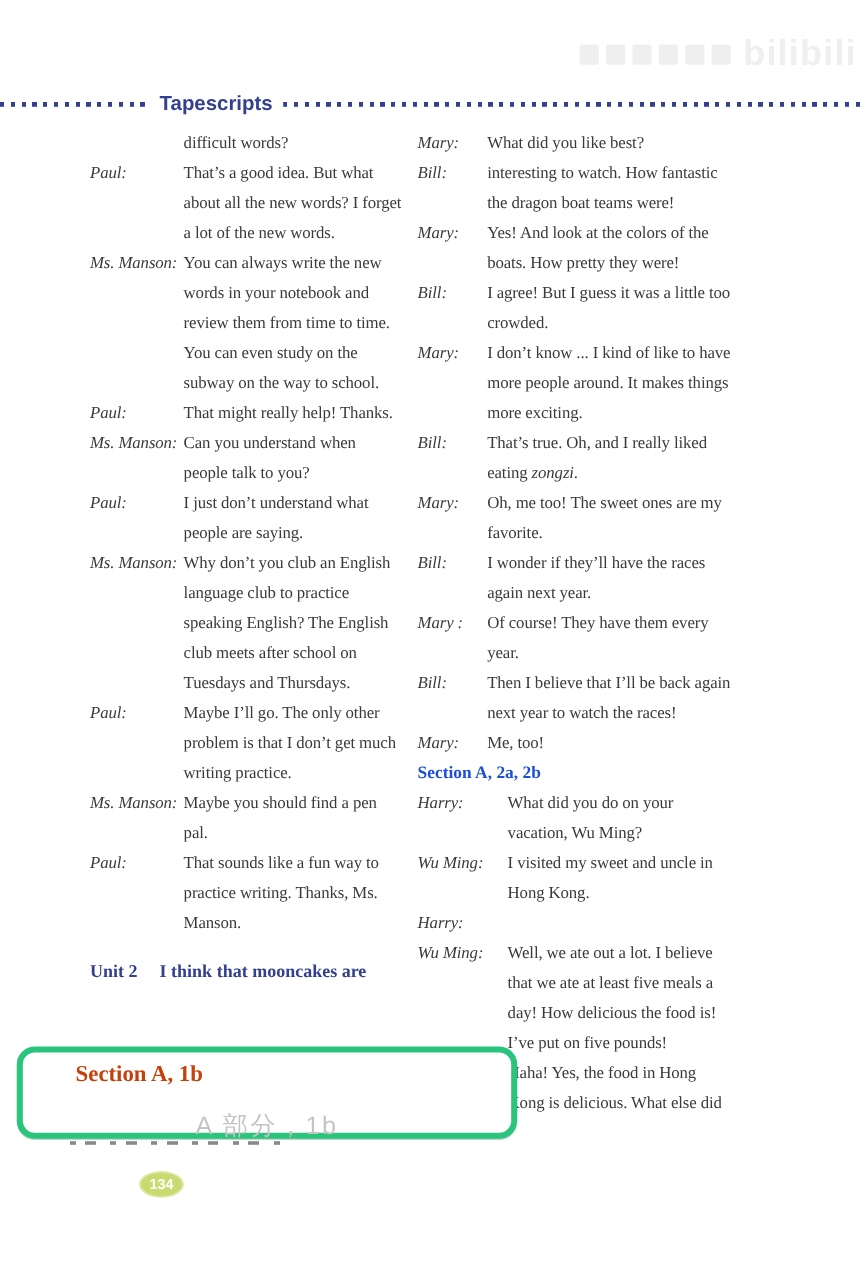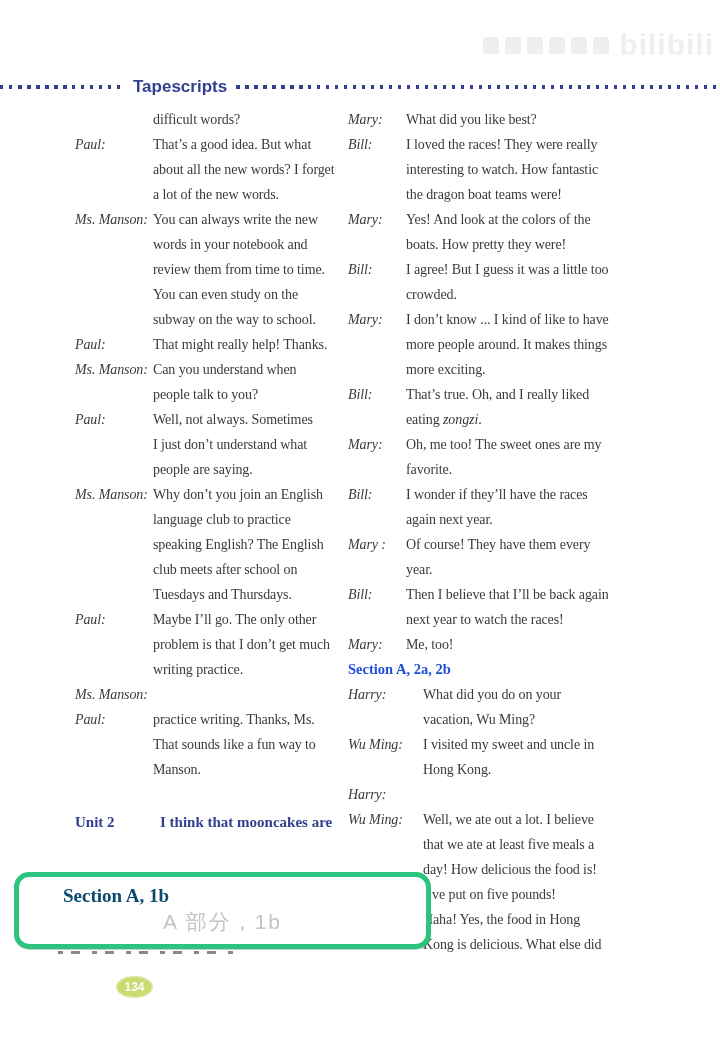--- a/index.html
+++ b/index.html
@@ -55,45 +55,44 @@
     line-height:25px; white-space:nowrap;
   }
   .lines { min-width:0; }
   .line { line-height:25px; height:25px; white-space:nowrap; }
   .sec-heading {
     font-weight:bold; color:#1d4ed8;
     line-height:25px; height:25px; font-size:14.5px;
     letter-spacing:0;
   }
   .unit-heading {
-    margin-top:28px; display:flex;
+    margin-top:16px; display:flex;
     font-weight:bold; color:var(--accent,#33408f);
     font-size:15px; line-height:24px; white-space:nowrap;
     letter-spacing:0;
-    gap:27px;
   }
   .unit-label { width:58px; flex-shrink:0; }
 
   
   .overlay-box {
     position:absolute; left:14px; top:872px;
     width:417px; height:77px;
     background:#fff;
     border:5px solid var(--green,#2bc47d);
     border-radius:15px;
     z-index:5;
     box-shadow:0 1px 0 rgba(0,90,50,.25);
   }
   .overlay-title {
     margin:8px 0 0 44px;
-    font-weight:bold; font-size:19px; color:#0c4a6e;
+    font-weight:bold; font-size:19px; color:#c2410c;
     font-family:"Liberation Serif","DejaVu Serif",serif;
   }
   .overlay-subtitle {
-    text-align:center; margin-top:1px;
+    text-align:center; margin-top:17px;
     font-family:"Liberation Sans","DejaVu Sans",sans-serif;
     font-size:21px; color:var(--subtle,#c4c4c4); letter-spacing:2px;
   }
 
   
   .obscured-fragment {
     position:absolute; left:58px; top:951px;
     width:178px; height:3px; opacity:.65;
     background:repeating-linear-gradient(90deg,#4a4a4a 0 5px, transparent 5px 13px, #4a4a4a 13px 22px, transparent 22px 34px);
     z-index:6;
@@ -167,70 +166,72 @@
       <div class="turn">
         <span class="speaker" style="width: 78px;">Ms. Manson:</span>
         <div class="lines">
           <div class="line">Can you understand when</div>
           <div class="line">people talk to you?</div>
         </div>
       </div>
       <div class="turn">
         <span class="speaker" style="width: 78px;">Paul:</span>
         <div class="lines">
-          <div class="line">Well, not always. Sometimes</div>
           <div class="line">I just don’t understand what</div>
           <div class="line">people are saying.</div>
         </div>
       </div>
       <div class="turn">
         <span class="speaker" style="width: 78px;">Ms. Manson:</span>
         <div class="lines">
-          <div class="line">Why don’t you join an English</div>
+          <div class="line">Why don’t you club an English</div>
           <div class="line">language club to practice</div>
           <div class="line">speaking English? The English</div>
           <div class="line">club meets after school on</div>
           <div class="line">Tuesdays and Thursdays.</div>
         </div>
       </div>
       <div class="turn">
         <span class="speaker" style="width: 78px;">Paul:</span>
         <div class="lines">
           <div class="line">Maybe I’ll go. The only other</div>
           <div class="line">problem is that I don’t get much</div>
           <div class="line">writing practice.</div>
         </div>
       </div>
       <div class="turn">
         <span class="speaker" style="width: 78px;">Ms. Manson:</span>
-      </div>
-      <div class="turn">
-        <span class="speaker" style="width: 78px;">Paul:</span>
-        <div class="lines">
+        <div class="lines">
+          <div class="line">Maybe you should find a pen</div>
+          <div class="line">pal.</div>
+        </div>
+      </div>
+      <div class="turn">
+        <span class="speaker" style="width: 78px;">Paul:</span>
+        <div class="lines">
+          <div class="line">That sounds like a fun way to</div>
           <div class="line">practice writing. Thanks, Ms.</div>
-          <div class="line">That sounds like a fun way to</div>
           <div class="line">Manson.</div>
         </div>
       </div>
       <div class="unit-heading">
         <span class="unit-label">Unit 2</span>
         <span>I think that mooncakes are</span>
       </div>
     </div>
   <div class="col col-right" id="col-right">
       <div class="turn">
         <span class="speaker" style="width: 58px;">Mary:</span>
         <div class="lines">
           <div class="line">What did you like best?</div>
         </div>
       </div>
       <div class="turn">
         <span class="speaker" style="width: 58px;">Bill:</span>
         <div class="lines">
-          <div class="line">I loved the races! They were really</div>
           <div class="line">interesting to watch. How fantastic</div>
           <div class="line">the dragon boat teams were!</div>
         </div>
       </div>
       <div class="turn">
         <span class="speaker" style="width: 58px;">Mary:</span>
         <div class="lines">
           <div class="line">Yes! And look at the colors of the</div>
           <div class="line">boats. How pretty they were!</div>
         </div>

